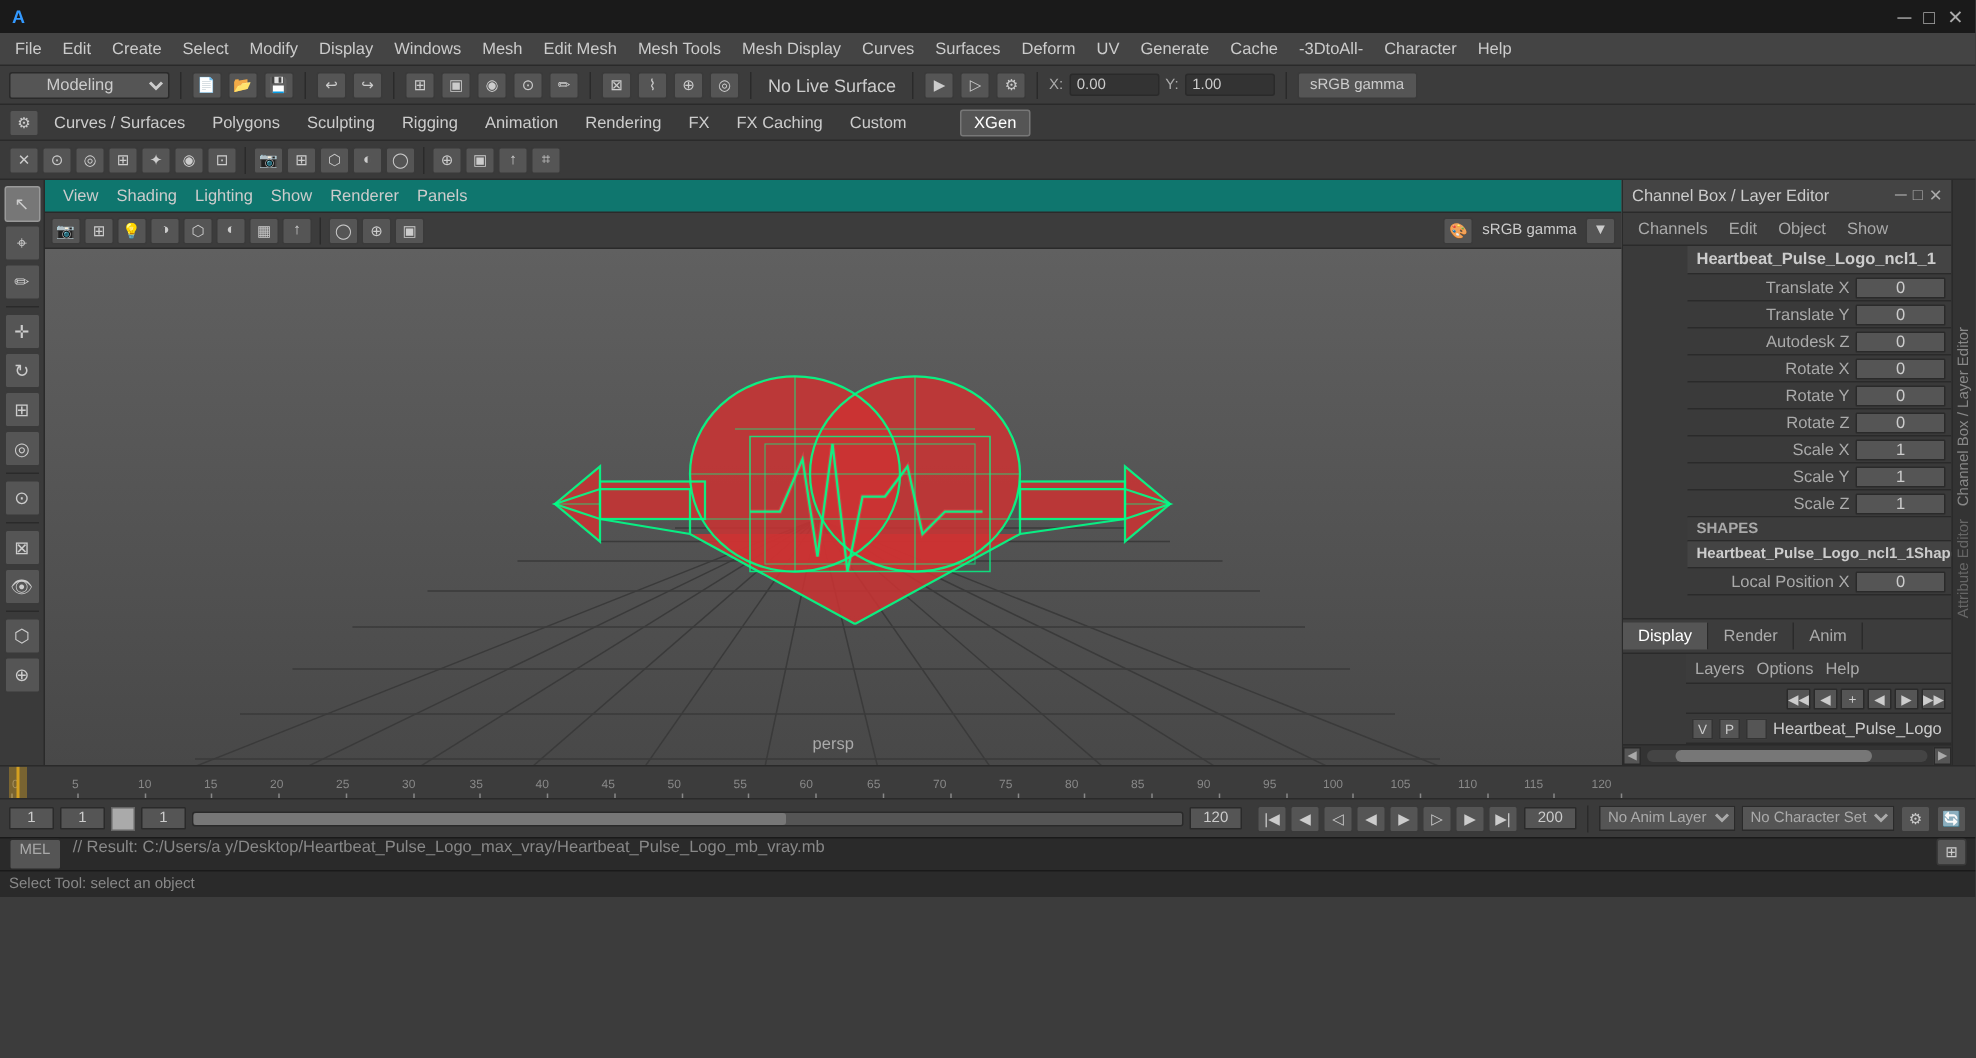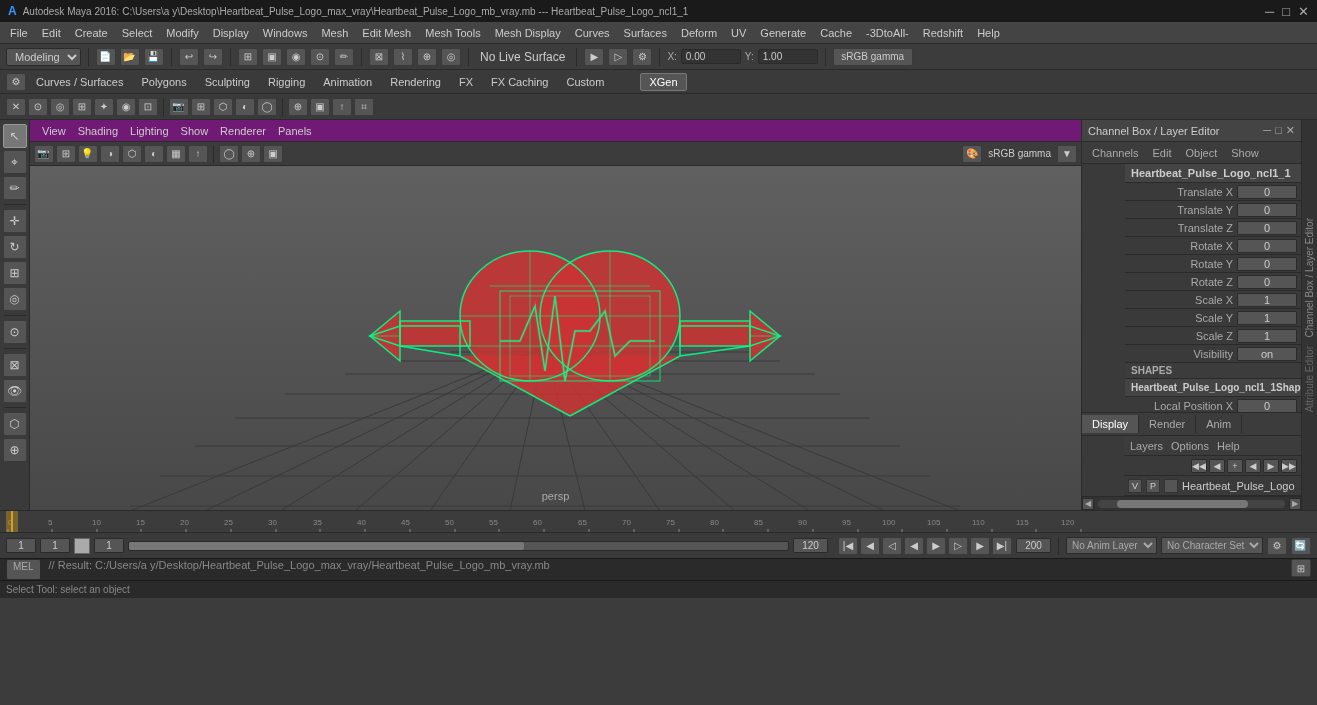--- a/index.html
+++ b/index.html
@@ -55,21 +55,21 @@
       align-items: center;
       padding: 0 6px;
       gap: 4px;
       border-bottom: 1px solid #2a2a2a;
     }
     .workspace-select {
       background: #555;
       border: 1px solid #2a2a2a;
       color: #ccc;
       font-size: 11px;
-      padding: 1px 4px;
+      padding: 1px 20px;
       border-radius: 2px;
     }
     .toolbar-sep {
       width: 1px;
       height: 18px;
       background: #2a2a2a;
       margin: 0 3px;
     }
     .toolbar-icon {
       width: 20px;
@@ -146,21 +146,21 @@
     .lt-sep { width: 22px; height: 1px; background: #2a2a2a; margin: 2px 0; }
 
     
     #viewport {
       flex: 1;
       background: #555555;
       position: relative;
       overflow: hidden;
     }
     #viewport-header {
-      background: #701a75;
+      background: #0f766e;
       height: 22px;
       display: flex;
       align-items: center;
       padding: 0 8px;
       gap: 4px;
       border-bottom: 1px solid #2a2a2a;
     }
     .vp-menu { font-size: 11px; color: #ccc; cursor: pointer; padding: 0 4px; }
     #viewport-toolbar {
       background: #3c3c3c;
@@ -462,21 +462,20 @@
       font-size: 8px;
       color: #aaa;
     }
   </style>
 </head>
 <body>
 
 <div id="title-bar">
   <div class="title-left">
     <span style="color:#3399ff;font-weight:bold;font-size:12px;">A</span>
-    <span style="font-size:10px;color:#aaa;">Autodesk Maya 2016: C:\Users\a y\Desktop\Heartbeat_Pulse_Logo_max_vray\Heartbeat_Pulse_Logo_mb_vray.mb --- Heartbeat_Pulse_Logo_ncl1_1</span>
   </div>
   <div class="title-controls">
     <span>─</span>
     <span>□</span>
     <span>✕</span>
   </div>
 </div>
 
 <div id="menu-bar">
   <div class="menu-item">File</div>
@@ -490,21 +489,21 @@
   <div class="menu-item">Edit Mesh</div>
   <div class="menu-item">Mesh Tools</div>
   <div class="menu-item">Mesh Display</div>
   <div class="menu-item">Curves</div>
   <div class="menu-item">Surfaces</div>
   <div class="menu-item">Deform</div>
   <div class="menu-item">UV</div>
   <div class="menu-item">Generate</div>
   <div class="menu-item">Cache</div>
   <div class="menu-item">-3DtoAll-</div>
-  <div class="menu-item">Redshift</div>
+  <div class="menu-item">Character</div>
   <div class="menu-item">Help</div>
 </div>
 
 <div id="workspace-bar">
   <select class="workspace-select">
     <option>Modeling</option>
   </select>
   <div class="toolbar-sep"></div>
 
   <div class="toolbar-icon" title="New Scene">📄</div>
@@ -745,21 +744,21 @@
 
       <div class="ch-row">
         <span class="ch-label">Translate X</span>
         <span class="ch-value">0</span>
       </div>
       <div class="ch-row">
         <span class="ch-label">Translate Y</span>
         <span class="ch-value">0</span>
       </div>
       <div class="ch-row">
-        <span class="ch-label">Translate Z</span>
+        <span class="ch-label">Autodesk Z</span>
         <span class="ch-value">0</span>
       </div>
       <div class="ch-row">
         <span class="ch-label">Rotate X</span>
         <span class="ch-value">0</span>
       </div>
       <div class="ch-row">
         <span class="ch-label">Rotate Y</span>
         <span class="ch-value">0</span>
       </div>
@@ -771,24 +770,20 @@
         <span class="ch-label">Scale X</span>
         <span class="ch-value">1</span>
       </div>
       <div class="ch-row">
         <span class="ch-label">Scale Y</span>
         <span class="ch-value">1</span>
       </div>
       <div class="ch-row">
         <span class="ch-label">Scale Z</span>
         <span class="ch-value">1</span>
-      </div>
-      <div class="ch-row">
-        <span class="ch-label">Visibility</span>
-        <span class="ch-value">on</span>
       </div>
 
       <div class="ch-section">SHAPES</div>
       <div class="ch-object-name" style="font-size:10px;">Heartbeat_Pulse_Logo_ncl1_1Shape</div>
 
       <div class="ch-row">
         <span class="ch-label">Local Position X</span>
         <span class="ch-value">0</span>
       </div>
 

